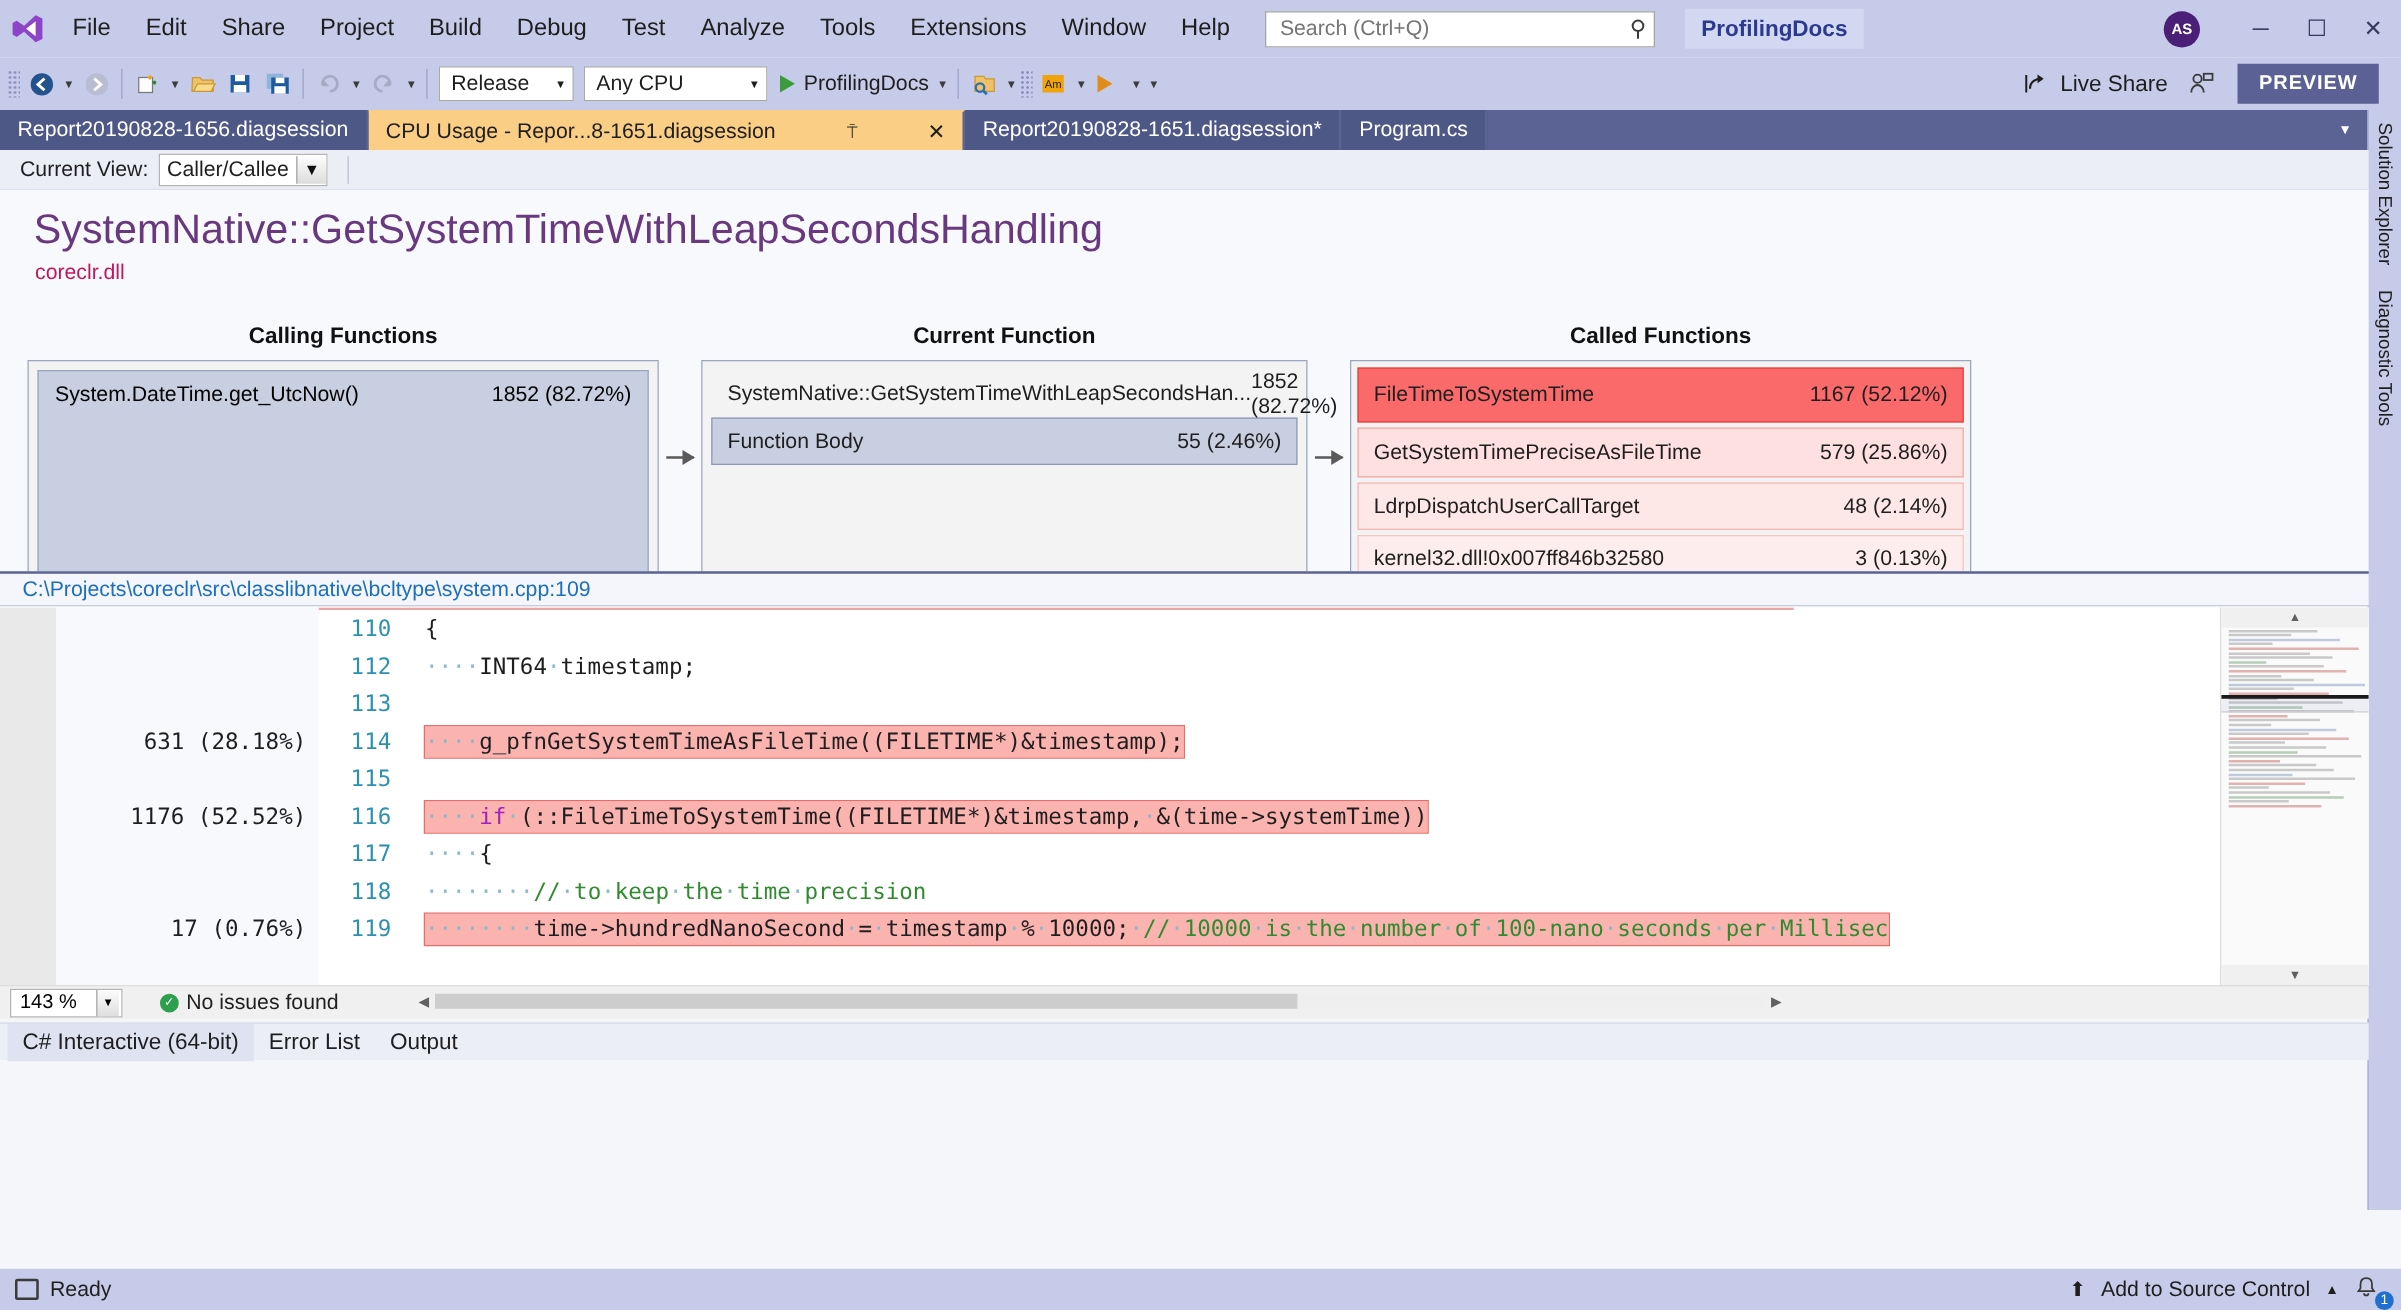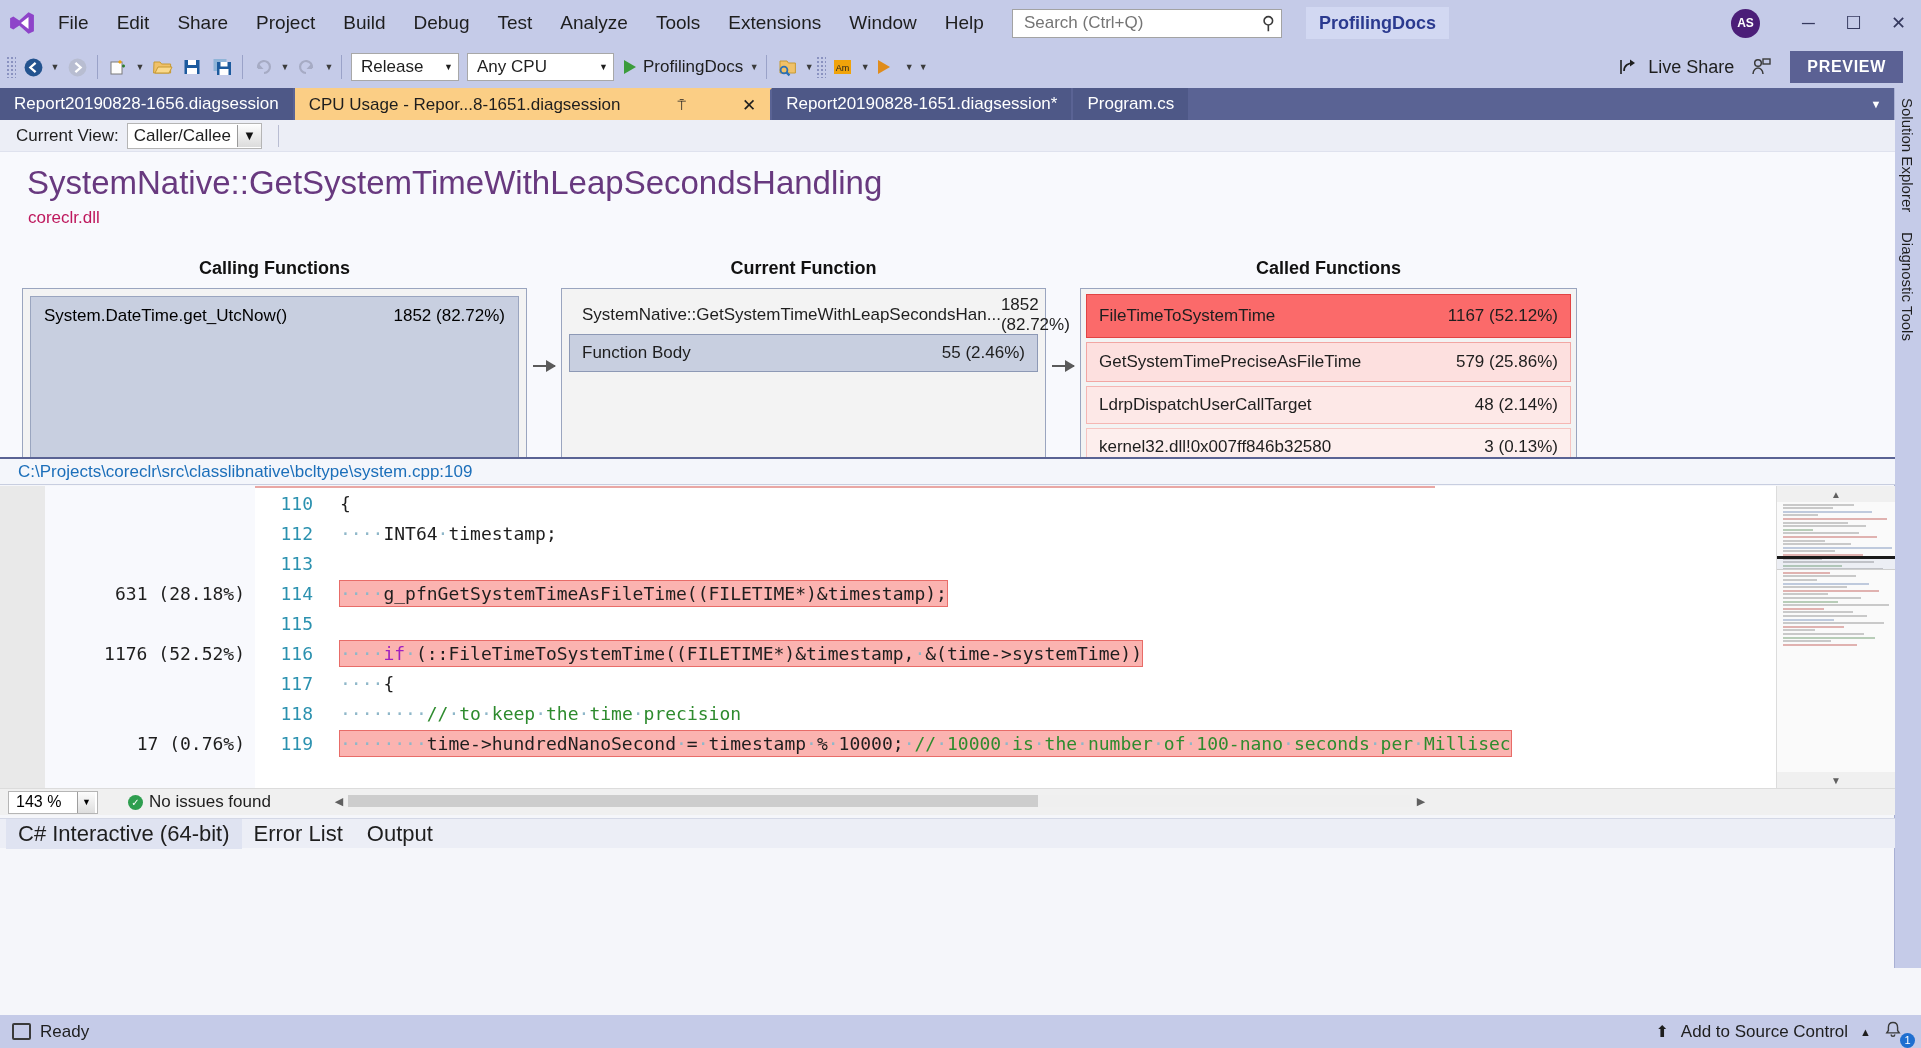--- a/index.html
+++ b/index.html
@@ -27,21 +27,21 @@
     display: flex; align-items: center; justify-content: center;
   }
   .menubar { display: flex; align-items: center; height: 46px; }
   .menu-item {
     padding: 0 14px; height: 46px;
     display: flex; align-items: center;
     font-size: 19px; color: #1e1e1e;
     cursor: default; white-space: nowrap;
   }
   .search-box {
-    width: 270px; height: 29px;
+    width: 312px; height: 29px;
     background: #ffffff;
     border: 1px solid #a3a3a3;
     margin-left: 14px;
     display: flex; align-items: center;
     padding: 0 6px 0 9px;
     box-sizing: border-box;
   }
   .search-box input {
     border: 0; outline: 0; flex: 1;
     font-size: 17px; color: #6d6d6d;
@@ -406,21 +406,21 @@
     position: absolute; left: 0; top: 818px;
     width: 1895px; height: 30px;
     background: #eceef6;
     display: flex; align-items: center;
     padding-left: 6px; box-sizing: border-box;
     border-top: 1px solid #d4d8e6;
   }
   .twtab {
     padding: 0 12px; height: 30px;
     display: flex; align-items: center;
-    font-size: 22px; color: #1e1e1e;
+    font-size: 18px; color: #1e1e1e;
   }
   .twtab.active { font-weight: normal; background: #dfe3f1; }
 
   
   .statusbar {
     position: absolute; left: 0; bottom: 0;
     width: 1921px; height: 33px;
     background: #c5cbe8;
     display: flex; align-items: center;
     font-size: 17px; color: #1e1e1e;

